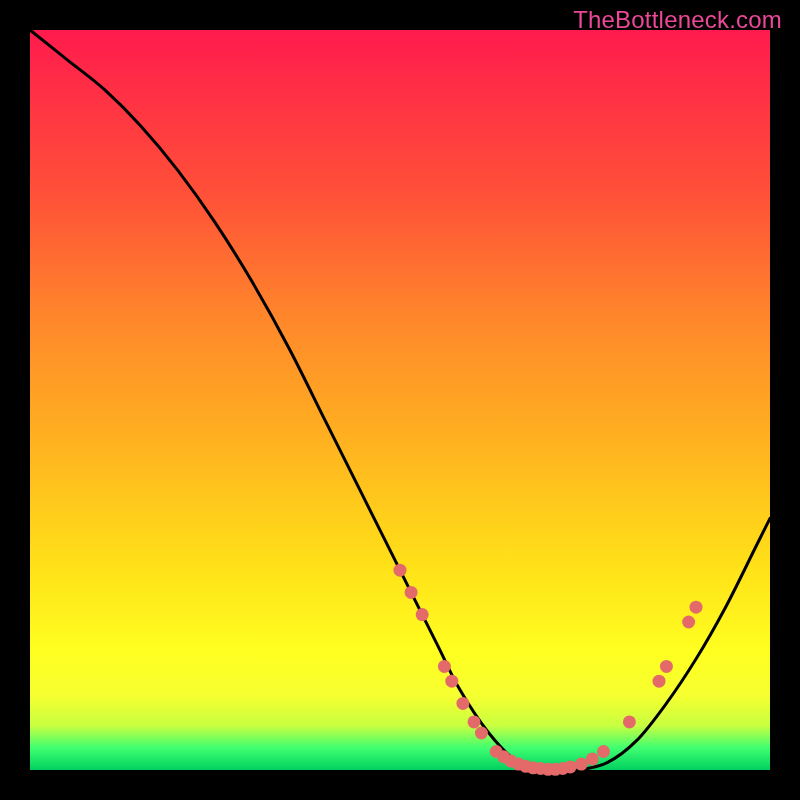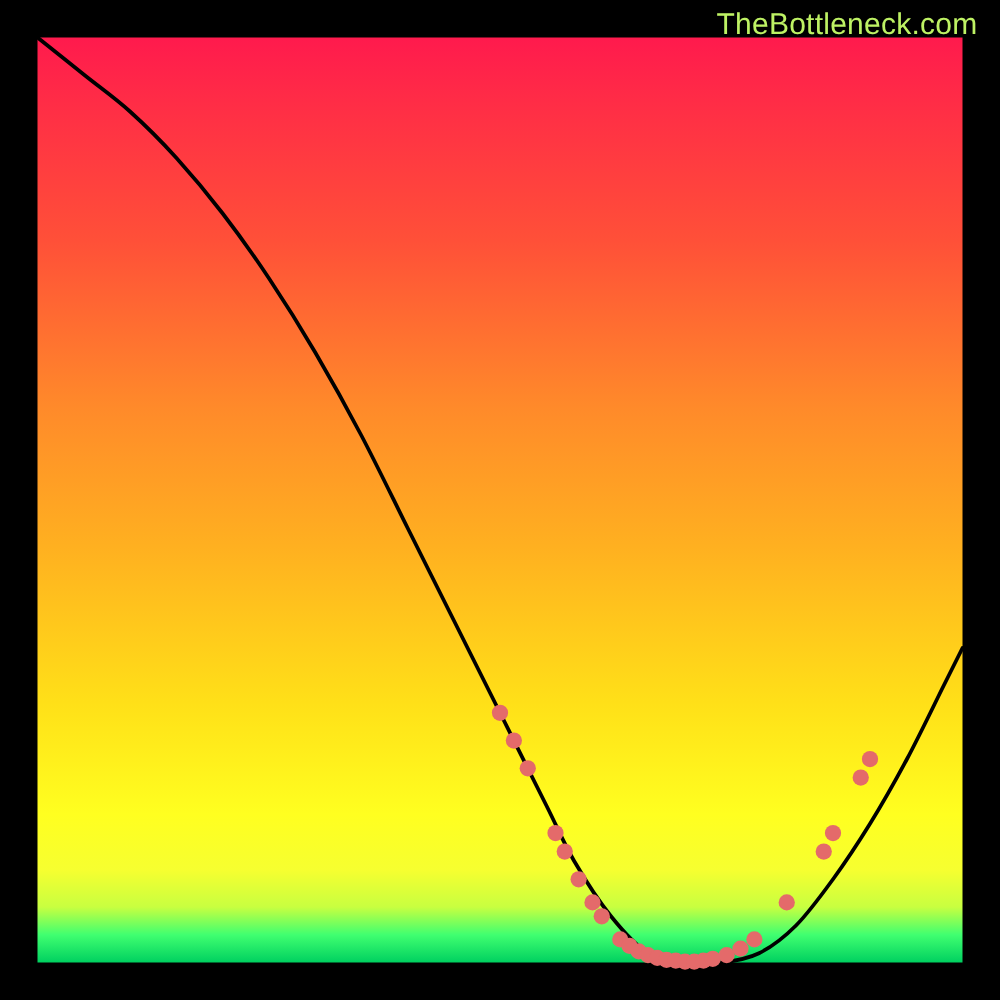--- a/index.html
+++ b/index.html
@@ -37,21 +37,21 @@
       #f6ff30 90%,
       #c8ff40 94%,
       #40ff70 97%,
       #00d060 100%
     );
   }
   .watermark {
     position: absolute;
     top: 6px;
     right: 18px;
-    color: #bef264;
+    color: #ec4899;
     font-size: 24px;
     font-weight: 500;
     letter-spacing: 0.2px;
     user-select: none;
   }
   svg.curve {
     position: absolute;
     left: 0;
     top: 0;
     width: 740px;

